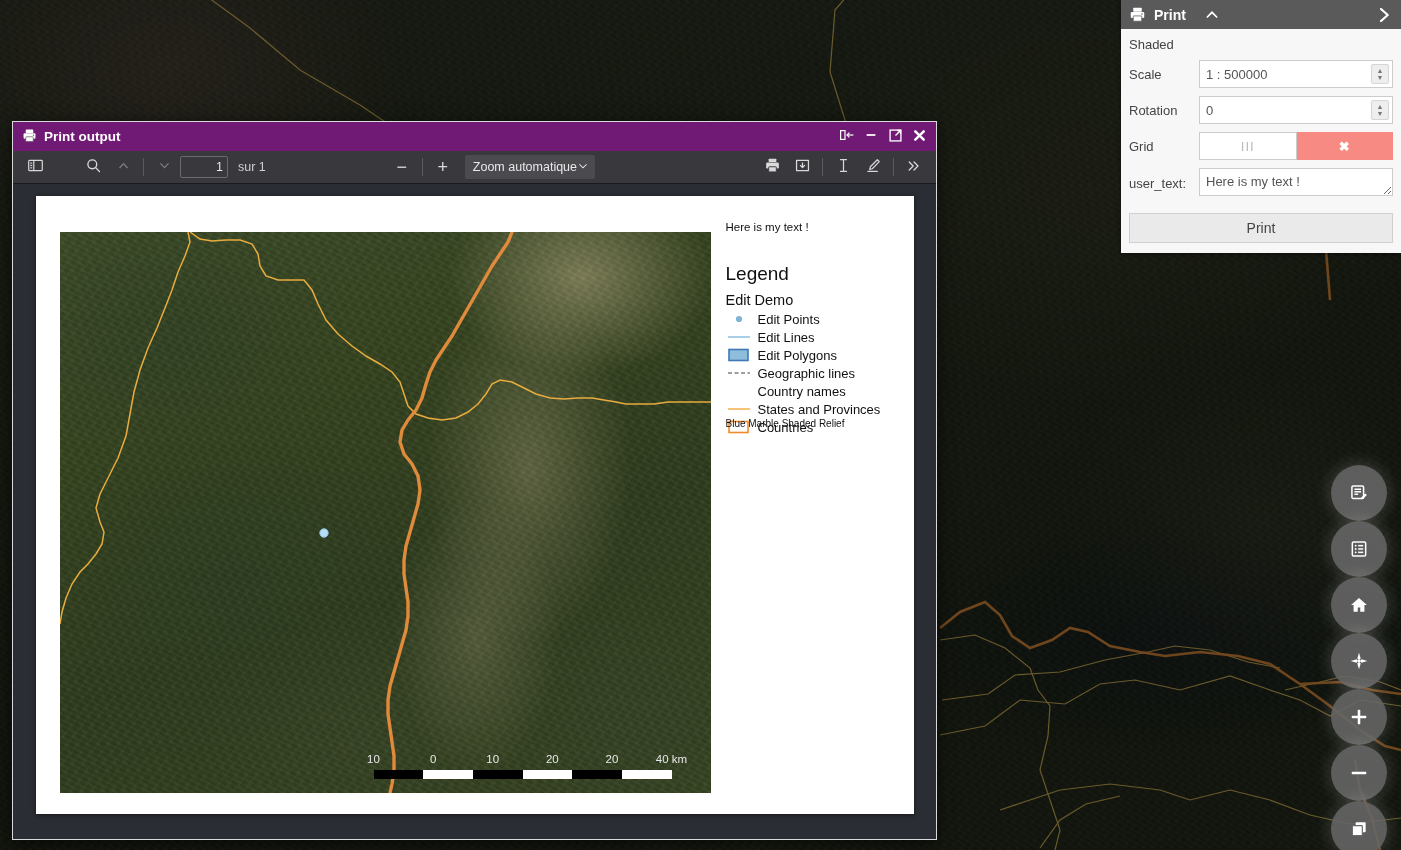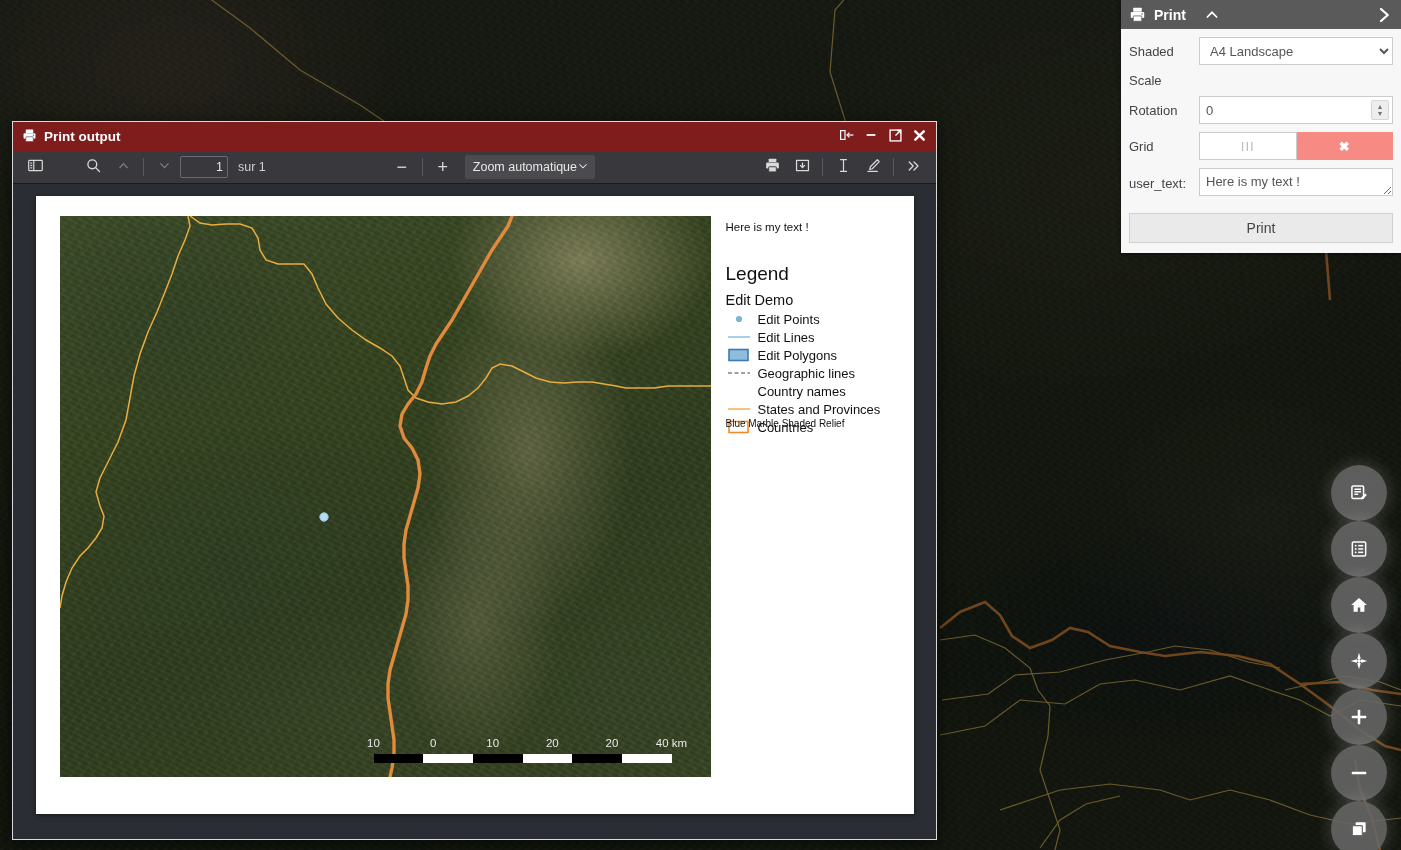--- a/index.html
+++ b/index.html
@@ -186,21 +186,21 @@
     left: 12px; top: 121px;
     width: 925px; height: 719px;
     background: #2a2d33;
     border: 1px solid #d9d9d9;
     display: flex;
     flex-direction: column;
     box-shadow: 0 3px 14px rgba(0,0,0,.6);
   }
   #dialog-titlebar {
     height: 29px;
-    background: #7f1d1d;
+    background: #701a75;
     display: flex;
     align-items: center;
     padding: 0 6px 0 9px;
     color: #fff;
     font-size: 13.5px;
     font-weight: bold;
     flex: 0 0 29px;
   }
   #dialog-titlebar .title-text { margin-left: 7px; }
   #dialog-titlebar .spacer { flex: 1; }
@@ -274,21 +274,21 @@
     width: 878px;
     height: 618px;
     background: #ffffff;
     box-shadow: 0 1px 4px rgba(0,0,0,.5);
     position: relative;
   }
 
   
   #page-map {
     position: absolute;
-    left: 24px; top: 20px;
+    left: 24px; top: 36px;
     width: 651px; height: 561px;
     overflow: hidden;
     background-color: #2f3d22;
     background-image:
       radial-gradient(ellipse 200px 150px at 80% 8%,  rgba(168,160,120,.62), transparent 66%),
       radial-gradient(ellipse 150px 260px at 72% 42%, rgba(150,146,108,.45), transparent 68%),
       radial-gradient(ellipse 120px 200px at 64% 72%, rgba(140,138,104,.38), transparent 70%),
       radial-gradient(ellipse 240px 180px at 18% 20%, rgba(48,64,34,.85), transparent 70%),
       radial-gradient(ellipse 260px 220px at 26% 62%, rgba(44,60,32,.85), transparent 72%),
       radial-gradient(ellipse 200px 160px at 88% 86%, rgba(52,66,38,.70), transparent 70%),
@@ -496,27 +496,31 @@
         <svg width="18" height="18" viewBox="0 0 24 24" fill="none" stroke="#fff" stroke-width="3" stroke-linecap="round" stroke-linejoin="round">
           <polyline points="8,4 17,12 8,20"></polyline>
         </svg>
       </span>
     </div>
 
     <div id="print-panel-body">
 
       <div class="field-row">
         <div class="field-label">Shaded</div>
-        <div class="field-control">
-          <select class="pp-select" id="layout-select"><option value="A4 Landscape">A4 Landscape</option><option value="A4 Portrait">A4 Portrait</option><option value="A3 Landscape">A3 Landscape</option><option value="A3 Portrait">A3 Portrait</option></select>
-        </div>
       </div>
 
       <div class="field-row">
         <div class="field-label">Scale</div>
+        <div class="field-control spin-wrap">
+          <input class="pp-input" type="text" value="1 : 500000" style="">
+          <div class="spinner">
+            <span class="car">▲</span>
+            <span class="car">▼</span>
+          </div>
+        </div>
       </div>
 
       <div class="field-row">
         <div class="field-label">Rotation</div>
         <div class="field-control spin-wrap">
           <input class="pp-input" type="text" value="0" style="">
           <div class="spinner">
             <span class="car">▲</span>
             <span class="car">▼</span>
           </div>

